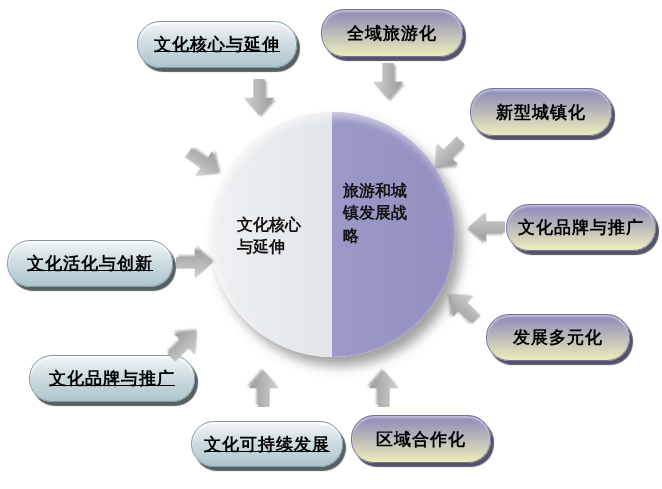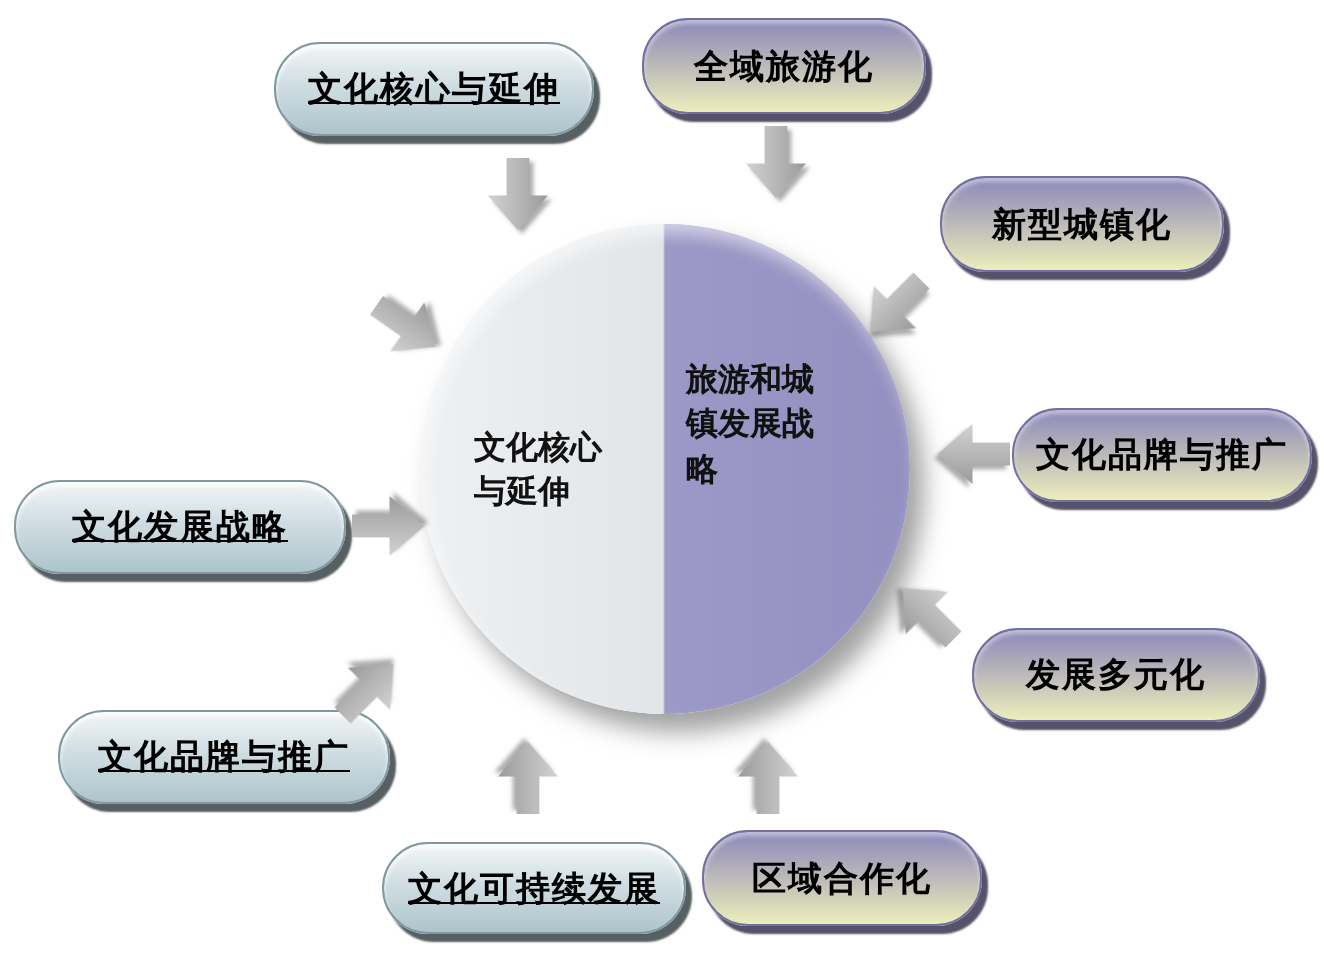--- a/index.html
+++ b/index.html
@@ -58,21 +58,21 @@
 <body>
 
 <div class="diagram">
 
   <div class="circle">
     <div class="circle-label" style="left:27px; top:102px; width:72px;">文化核心与延伸</div>
     <div class="circle-label" style="left:133px; top:68px; width:72px;">旅游和城镇发展战略</div>
   </div>
 
   <div class="pill pill-left" style="left:137px; top:21px; width:158px; height:45px;">文化核心与延伸</div>
-  <div class="pill pill-left" style="left:7px; top:240px; width:164px; height:45px;">文化发展战略</div>
+  <div class="pill pill-left" style="left:7px; top:240px; width:164px; height:45px;">文化活化与创新</div>
   <div class="pill pill-left" style="left:29px; top:355px; width:164px; height:45px;text-align:right;">文化品牌与推广</div>
   <div class="pill pill-left" style="left:191px; top:421px; width:150px; height:44px;">文化可持续发展</div>
 
   <div class="pill pill-right" style="left:321px; top:9px; width:140px; height:46px;">全域旅游化</div>
   <div class="pill pill-right" style="left:470px; top:88px; width:140px; height:46px;">新型城镇化</div>
   <div class="pill pill-right" style="left:506px; top:204px; width:148px; height:45px;">文化品牌与推广</div>
   <div class="pill pill-right" style="left:486px; top:314px; width:142px; height:45px;">发展多元化</div>
   <div class="pill pill-right" style="left:351px; top:415px; width:138px; height:46px;text-align:center;">区域合作化</div>
 
   <div class="arrow-wrap" style="left:244px; top:79px; transform:rotate(0deg);">

